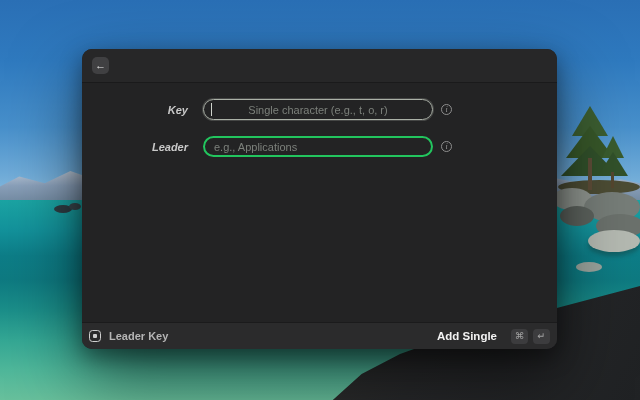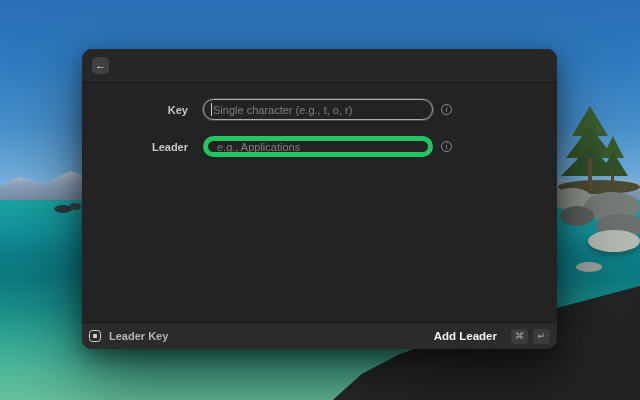--- a/index.html
+++ b/index.html
@@ -46,28 +46,28 @@
     background:#232324; border-radius:10px; display:flex; flex-direction:column;
     box-shadow:0 30px 70px rgba(0,0,0,.55), 0 8px 22px rgba(0,0,0,.4);
     color:#ddd; }
   .win-header { height:34px; flex:0 0 34px; background:#272728; border-radius:10px 10px 0 0;
     border-bottom:1px solid #1a1a1b; display:flex; align-items:center; padding:0 10px; }
   .back-btn { width:17px; height:17px; background:#404042; border-radius:5px;
     display:flex; align-items:center; justify-content:center; color:#e6e6e6;
     font-size:11px; line-height:1; cursor:default; }
   .win-body { flex:1 1 auto; padding-top:16px; }
   .form-row { display:flex; align-items:center; margin-bottom:16px; }
-  .form-label { width:106px; text-align:right; font-size:11px; font-weight:600; color:#c9c9c9; }
+  .form-label { width:106px; text-align:right; font-size:11px; font-weight:600; color:#c9c9c9;font-style:italic; }
   .input-wrap { position:relative; margin-left:15px; }
   .text-input { width:230px; height:21px; background:transparent; border-radius:10.5px;
     font-family:"Liberation Sans","DejaVu Sans",sans-serif; font-size:11px;
     padding:0 9px; color:#e8e8e8; outline:none; }
   .text-input::placeholder { color:#7c807b; opacity:1; }
-  .input-focused { border:1px solid #abb1a7; box-shadow:0 0 0 1px rgba(171,177,167,.25); }
-  .input-normal { border:5px solid #22c55e; }
+  .input-focused { border:1px solid #abb1a7; box-shadow:0 0 0 1px rgba(171,177,167,.25);text-align:center; }
+  .input-normal { border:2px solid #22c55e; }
   .caret { position:absolute; left:8px; top:4px; width:1px; height:13px; background:#cfd3cc; }
   .info-icon { width:11px; height:11px; margin-left:8px; border:1px solid #8e8e8e; border-radius:50%;
     color:#9a9a9a; font-size:8px; line-height:9px; text-align:center;
     font-family:"Liberation Serif","DejaVu Serif",serif; font-style:italic; flex:0 0 auto; }
   .win-footer { flex:0 0 27px; background:#2b2b2c; border-top:1px solid #1b1b1c;
     border-radius:0 0 10px 10px; display:flex; align-items:center; padding:0 7px; }
   .app-badge { display:flex; align-items:center; }
   .app-icon { width:12px; height:12px; border:1.5px solid #cfcfcf; border-radius:3.5px;
     display:flex; align-items:center; justify-content:center; }
   .app-icon-dot { width:4px; height:4px; background:#cfcfcf; border-radius:1px; }
@@ -138,21 +138,21 @@
   </div>
 
   <div class="win-footer">
     <div class="app-badge">
       <div class="app-icon">
         <div class="app-icon-dot"></div>
       </div>
       <div class="app-name">Leader Key</div>
     </div>
     <div class="footer-right">
-      <div class="action-label">Add Leader</div>
+      <div class="action-label">Add Single</div>
       <div class="keycap">
         <span>⌘</span>
       </div>
       <div class="keycap">
         <span>↵</span>
       </div>
     </div>
   </div>
 
 </div>

